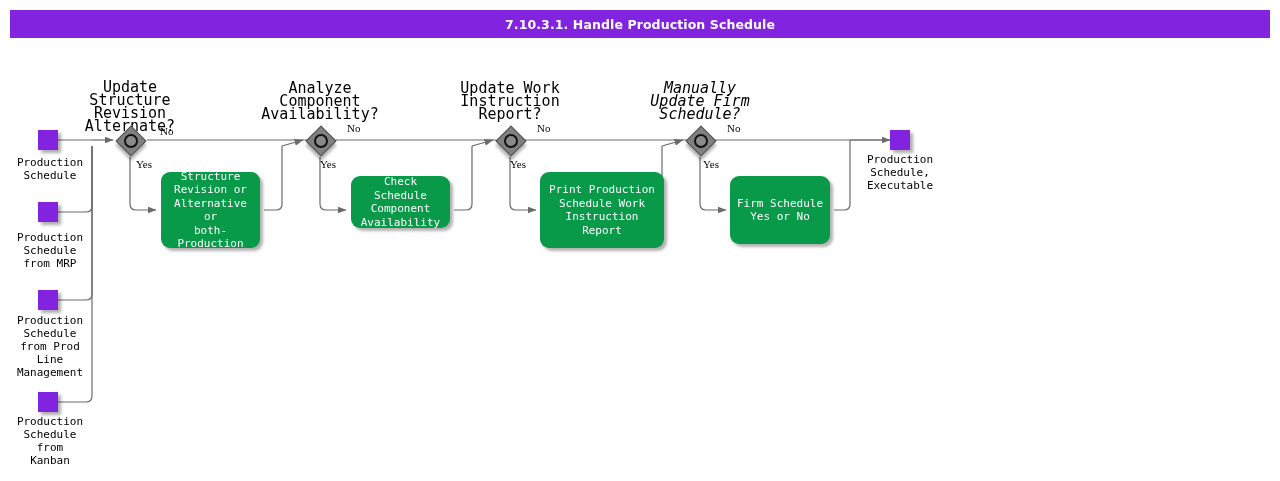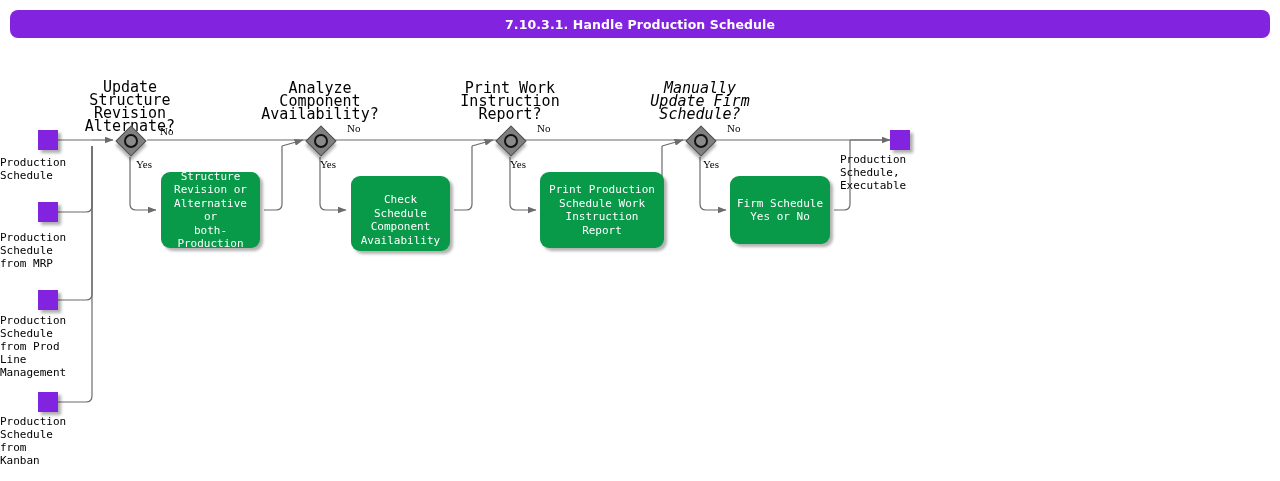--- a/index.html
+++ b/index.html
@@ -22,21 +22,20 @@
   #title-banner {
     position: absolute;
     left: 10px;
     top: 10px;
     width: 1260px;
     height: 28px;
     background: #8223e0;
     display: flex;
     align-items: center;
     justify-content: center;
-    border-radius: 8px;
   }
   #title-banner .title-text {
     color: #ffffff;
     font-family: "DejaVu Sans", sans-serif;
     font-size: 12.5px;
     font-weight: bold;
     letter-spacing: 0.1px;
     white-space: nowrap;
   }
 
@@ -52,20 +51,21 @@
   
   .dataobj {
     position: absolute;
     width: 20px;
     height: 20px;
     background: #8223e0;
     box-shadow: 3px 3px 3px rgba(0,0,0,0.32);
   }
   .dataobj-label {
     position: absolute;
+    text-align: center;
     font-family: "DejaVu Sans Mono", monospace;
     font-size: 11px;
     line-height: 13px;
     color: #000000;
     white-space: pre-line;
   }
 
   
   .gateway {
     position: absolute;
@@ -219,27 +219,27 @@
   <div class="gateway-label" style="left:250px; top:82px; width:140px;">Analyze
 Component
 Availability?</div>
   <div class="gateway" style="left:307px; top:127px;">
     <div class="diamond"></div>
     <div class="ring"></div>
   </div>
   <div class="branch-label" style="left:347px; top:122px;">No</div>
   <div class="branch-label" style="left:320px; top:158px;">Yes</div>
 
-  <div class="task" style="left:351px; top:176px; width:99px; height:75px;align-items:flex-end;">
+  <div class="task" style="left:351px; top:176px; width:99px; height:52px;">
     <span class="task-text">Check Schedule
 Component
 Availability</span>
   </div>
 
-  <div class="gateway-label" style="left:440px; top:82px; width:140px;">Print Work
+  <div class="gateway-label" style="left:440px; top:82px; width:140px;">Update Work
 Instruction
 Report?</div>
   <div class="gateway" style="left:497px; top:127px;">
     <div class="diamond"></div>
     <div class="ring"></div>
   </div>
   <div class="branch-label" style="left:537px; top:122px;">No</div>
   <div class="branch-label" style="left:510px; top:158px;">Yes</div>
 
   <div class="task" style="left:540px; top:172px; width:124px; height:76px;">

